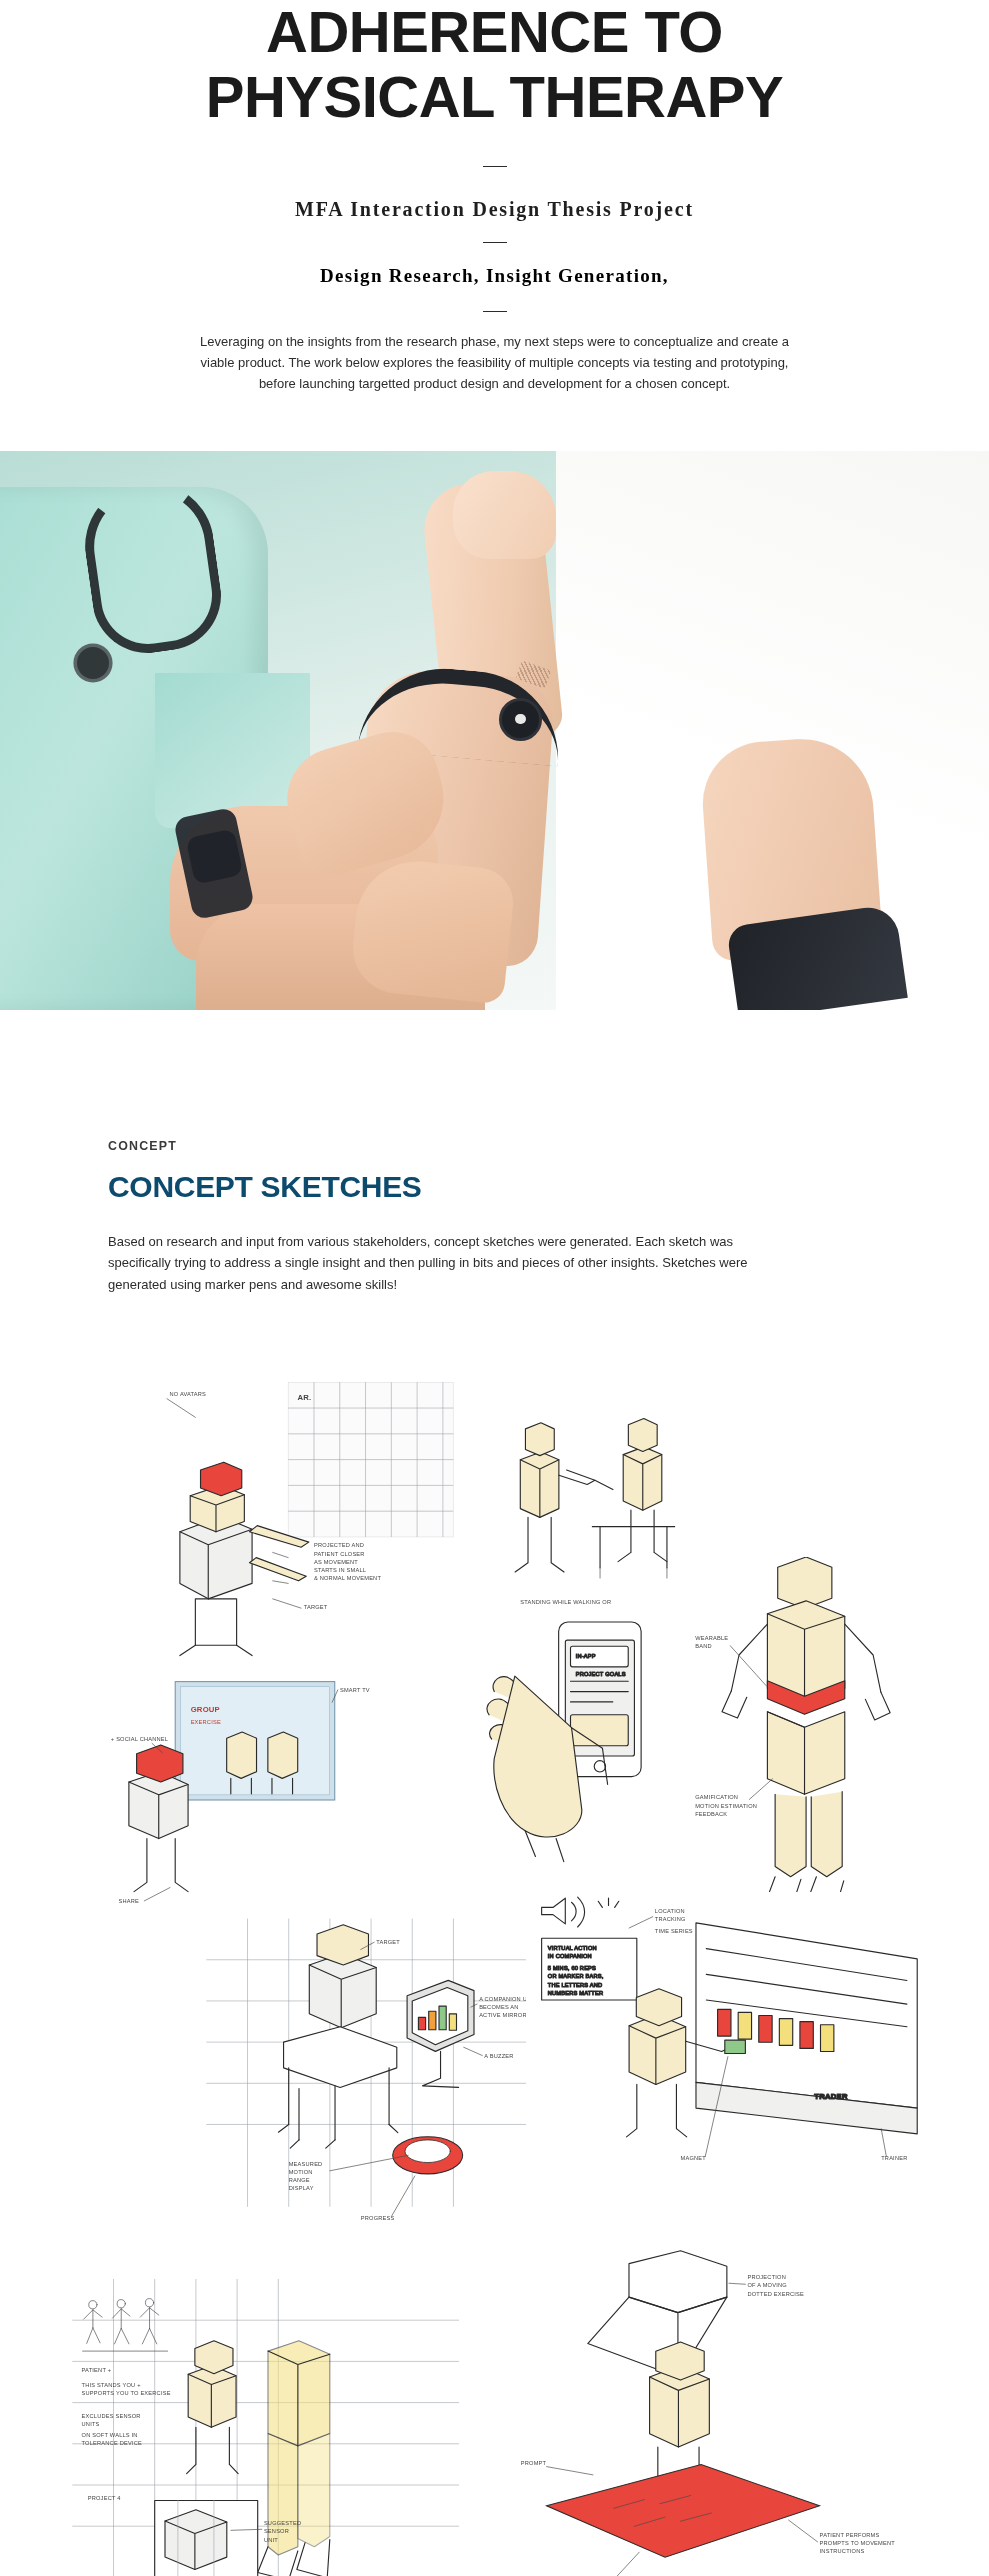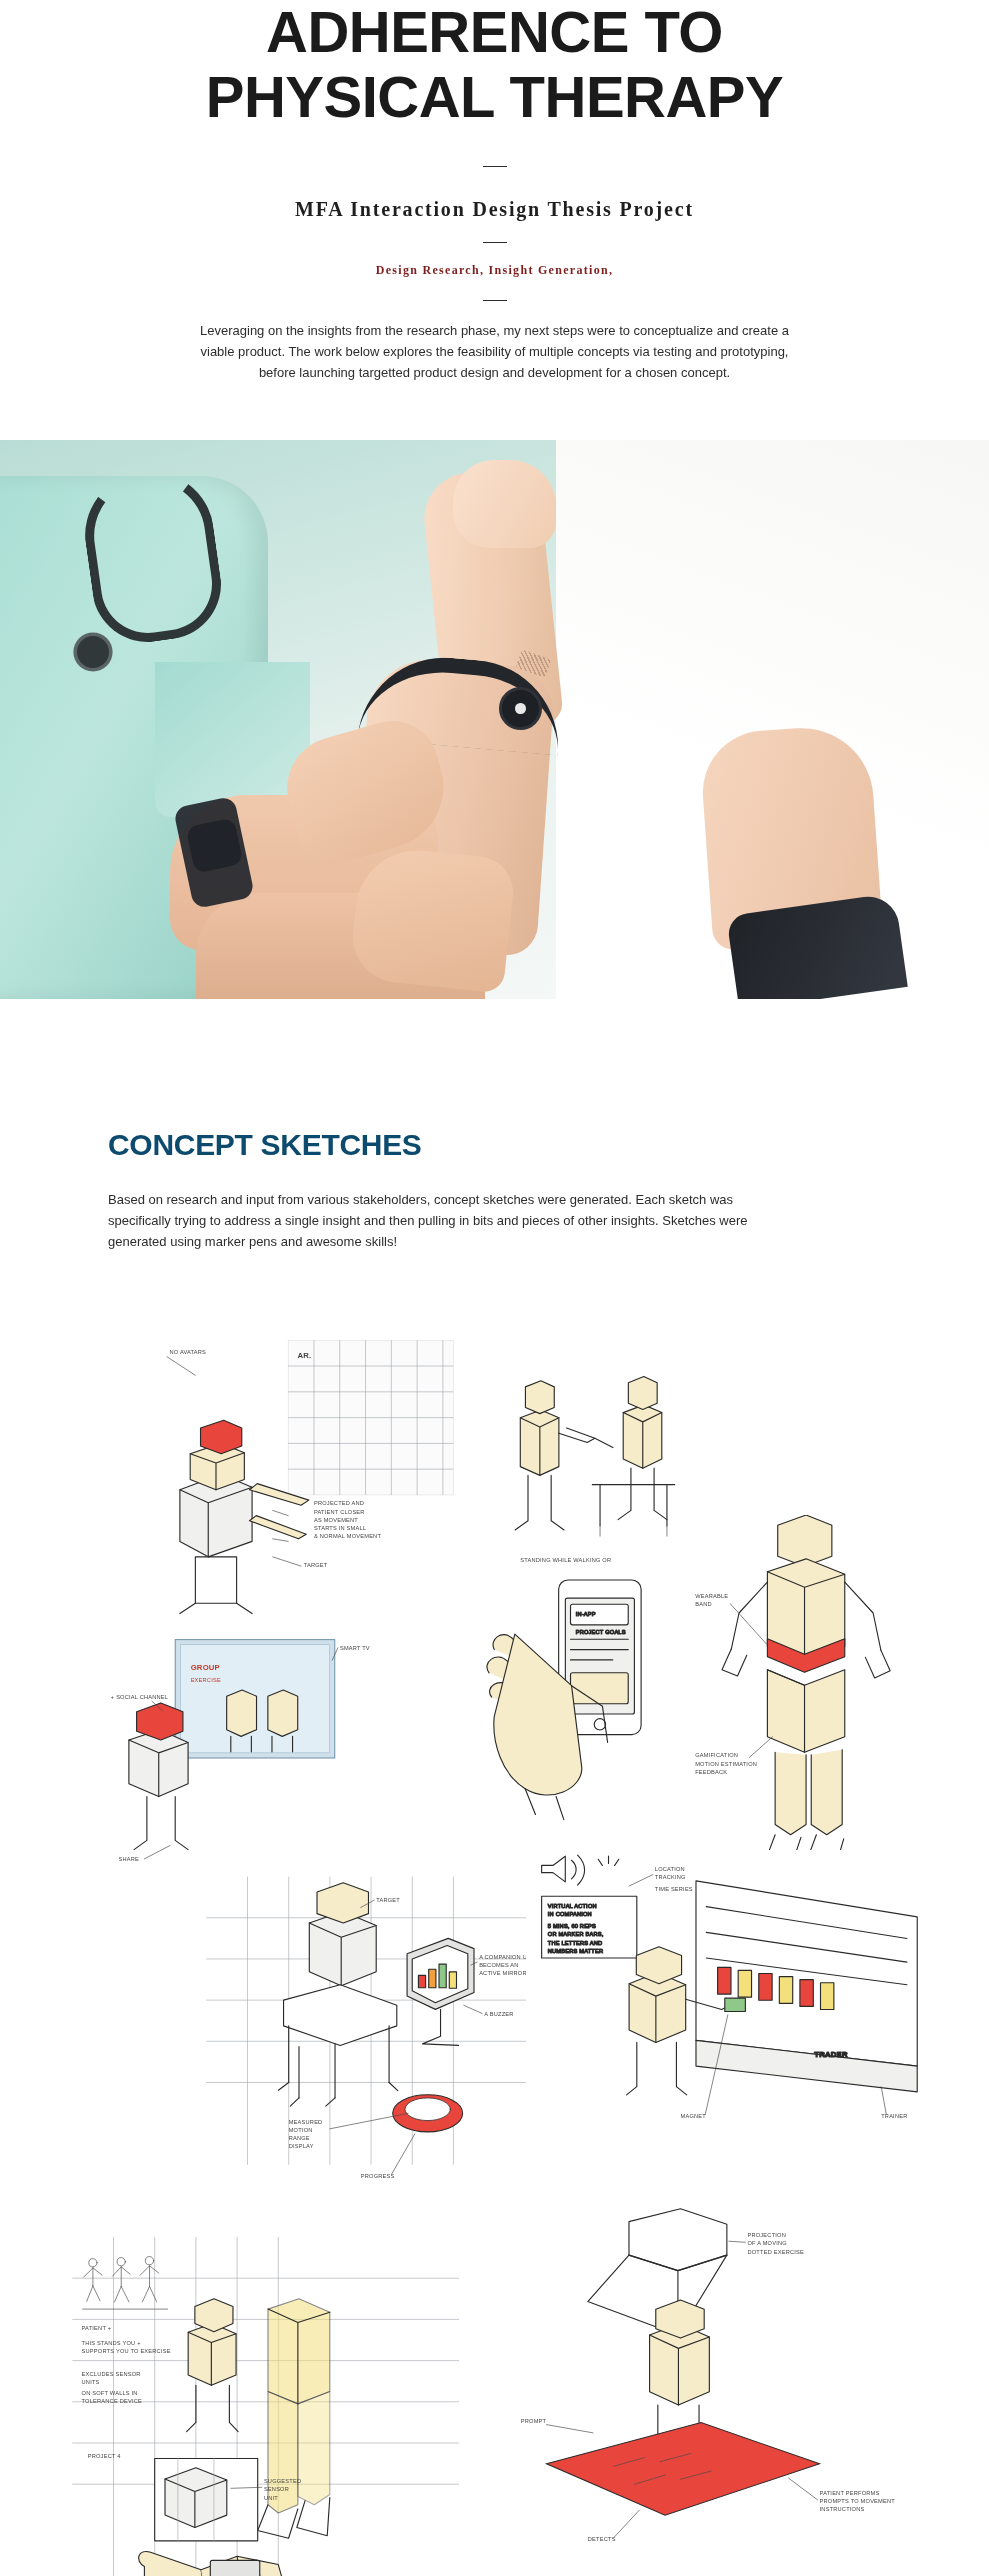--- a/index.html
+++ b/index.html
@@ -45,24 +45,24 @@
   .hero-sub {
     font-family: "Liberation Serif", serif;
     font-size: 20px;
     letter-spacing: 1.8px;
     color: #1f1f1f;
     font-weight: 700;
     margin: 0;
   }
   .hero-sub2 {
     font-family: "Liberation Serif", serif;
-    font-size: 12px;
+    font-size: 19px;
     letter-spacing: 1.3px;
     line-height: 1.55;
-    color: #7f1d1d;
+    color: #000000;
     font-weight: 700;
     margin: 0;
   }
   .hero-body {
     max-width: 608px;
     margin: 12px auto 0 auto;
     font-size: 13px;
     line-height: 1.62;
     color: #2d2d2d;
     text-align: center;
@@ -355,20 +355,21 @@
 
     <div class="arm-upper"></div>
     <div class="arm-lower"></div>
     <div class="watch-band"></div>
     <div class="watch"></div>
     <div class="hand-b"></div>
     <div class="hand-a"></div>
   </figure>
 
   <section class="section section-pad-top">
+    <p class="eyebrow">Concept</p>
     <h2 class="section-title">Concept Sketches</h2>
     <p class="section-body">Based on research and input from various stakeholders, concept sketches were generated. Each sketch was specifically trying to address a single insight and then pulling in bits and pieces of other insights. Sketches were generated using marker pens and awesome skills!</p>
   </section>
 
   <section class="sketch-board">
 
     <div class="sk" style="left:118px; top:5.2px; width:361px; height:289px;">
       <svg viewBox="0 0 700 560" width="361" height="289">
         <rect x="330" y="10" width="320" height="300" class="grid-faint" fill="#fbfbfb" stroke="#d6d9dd"></rect>
         <g class="ink-light">

